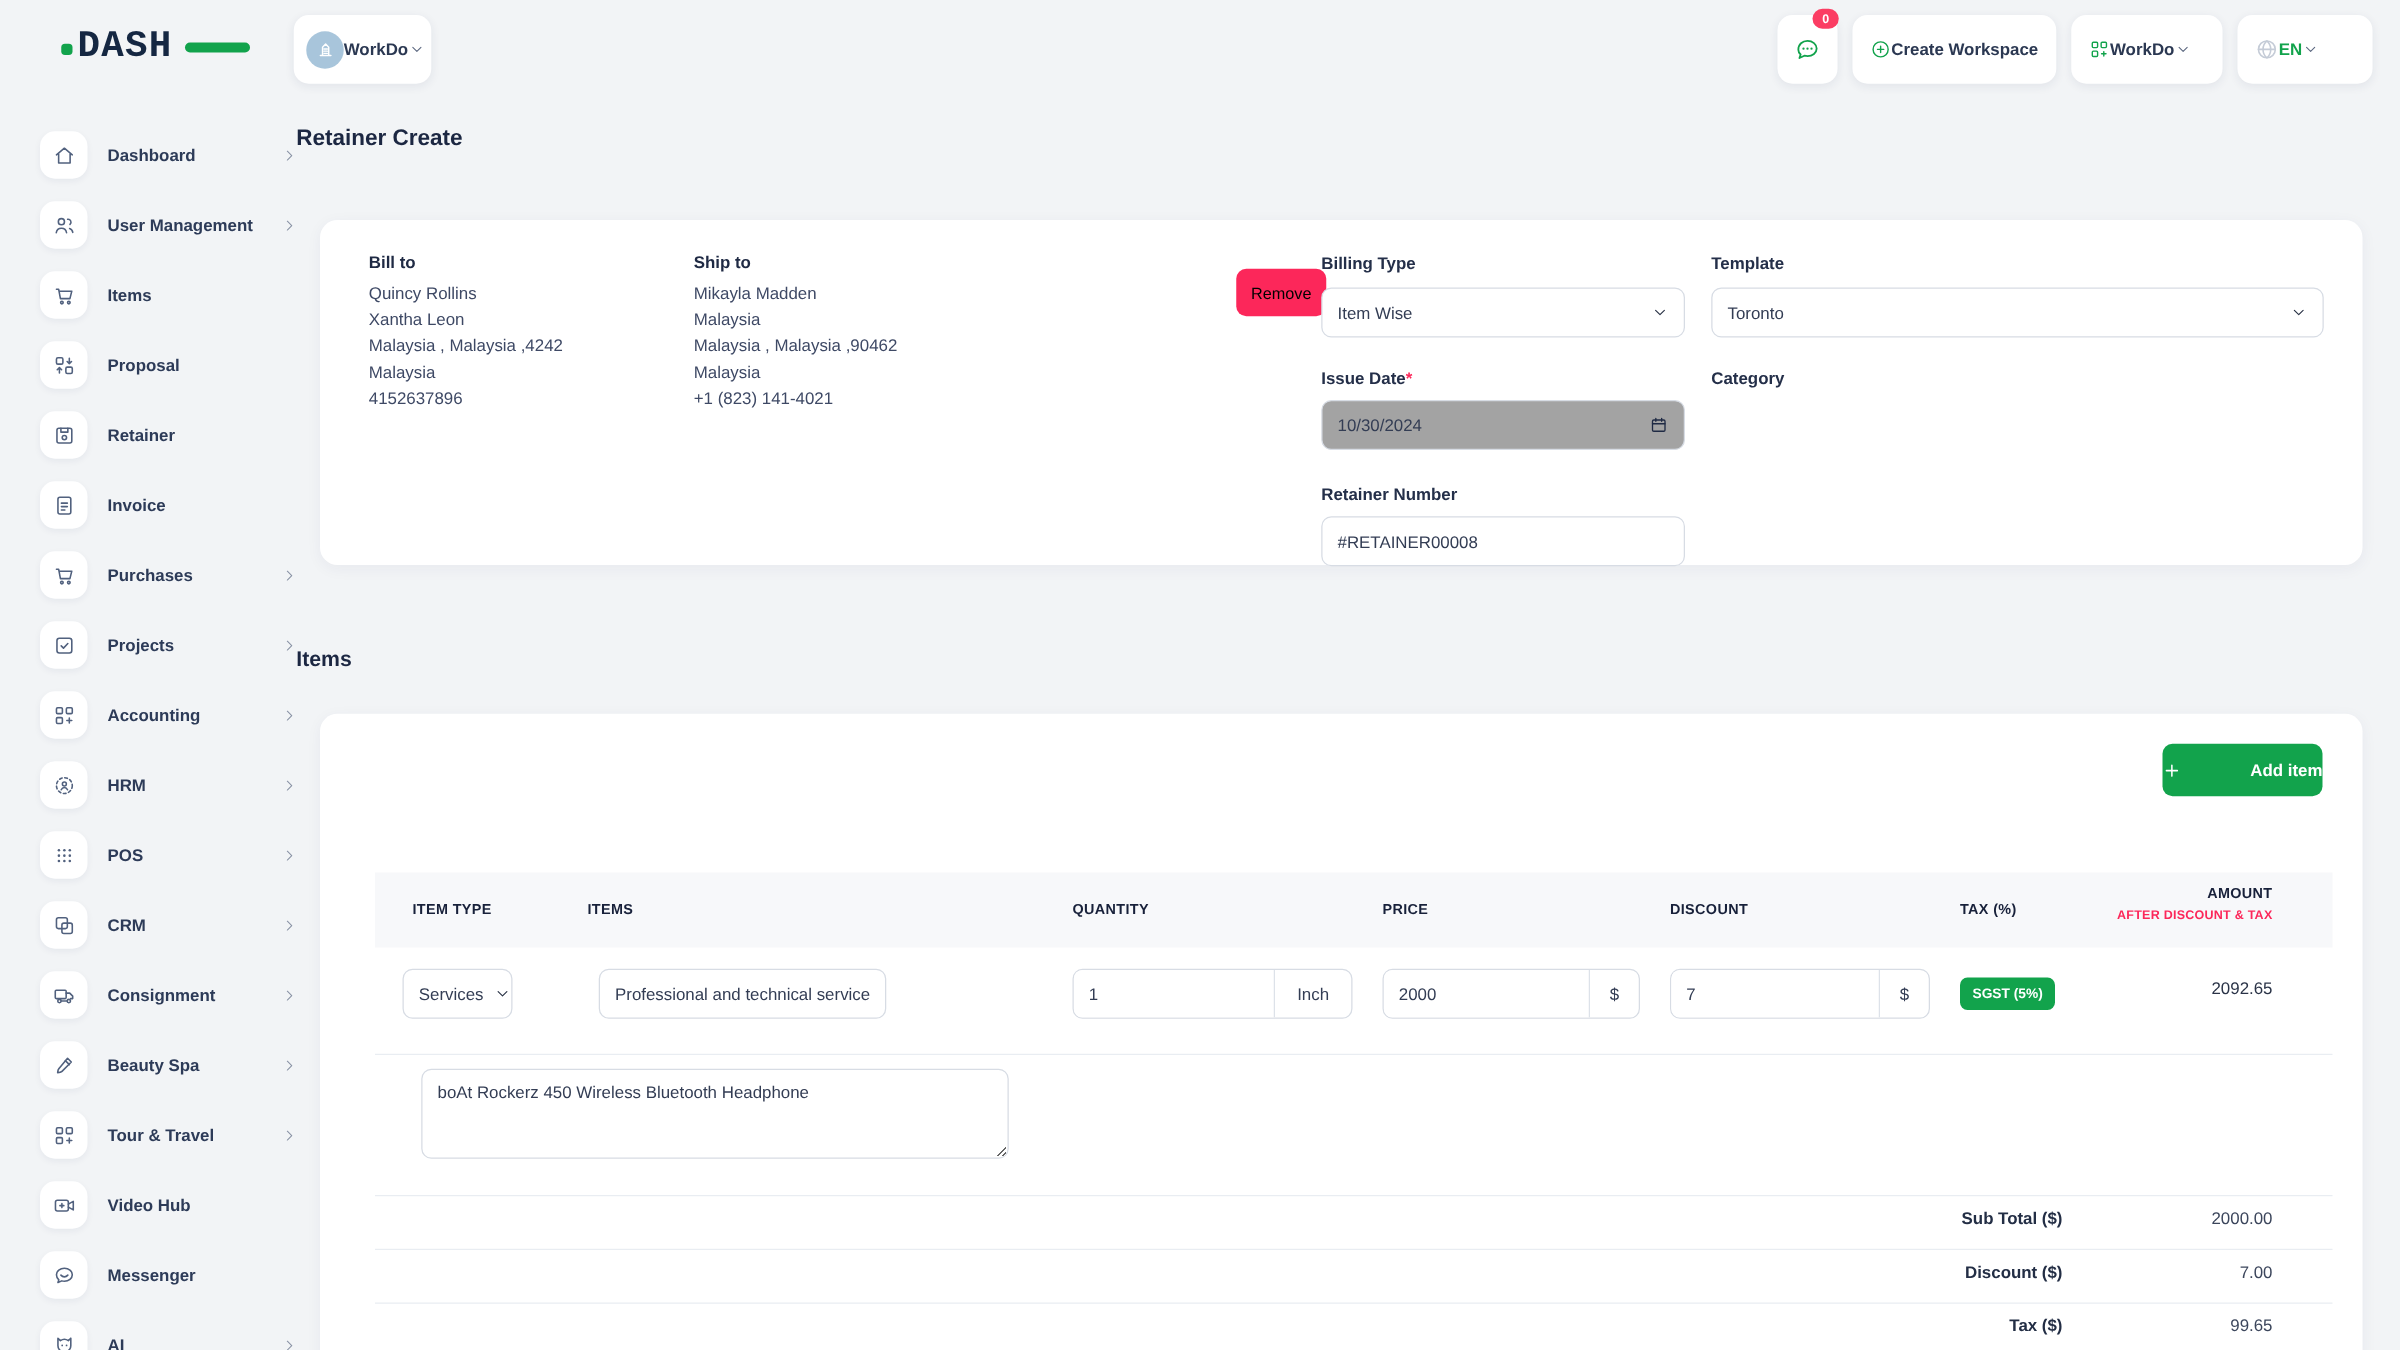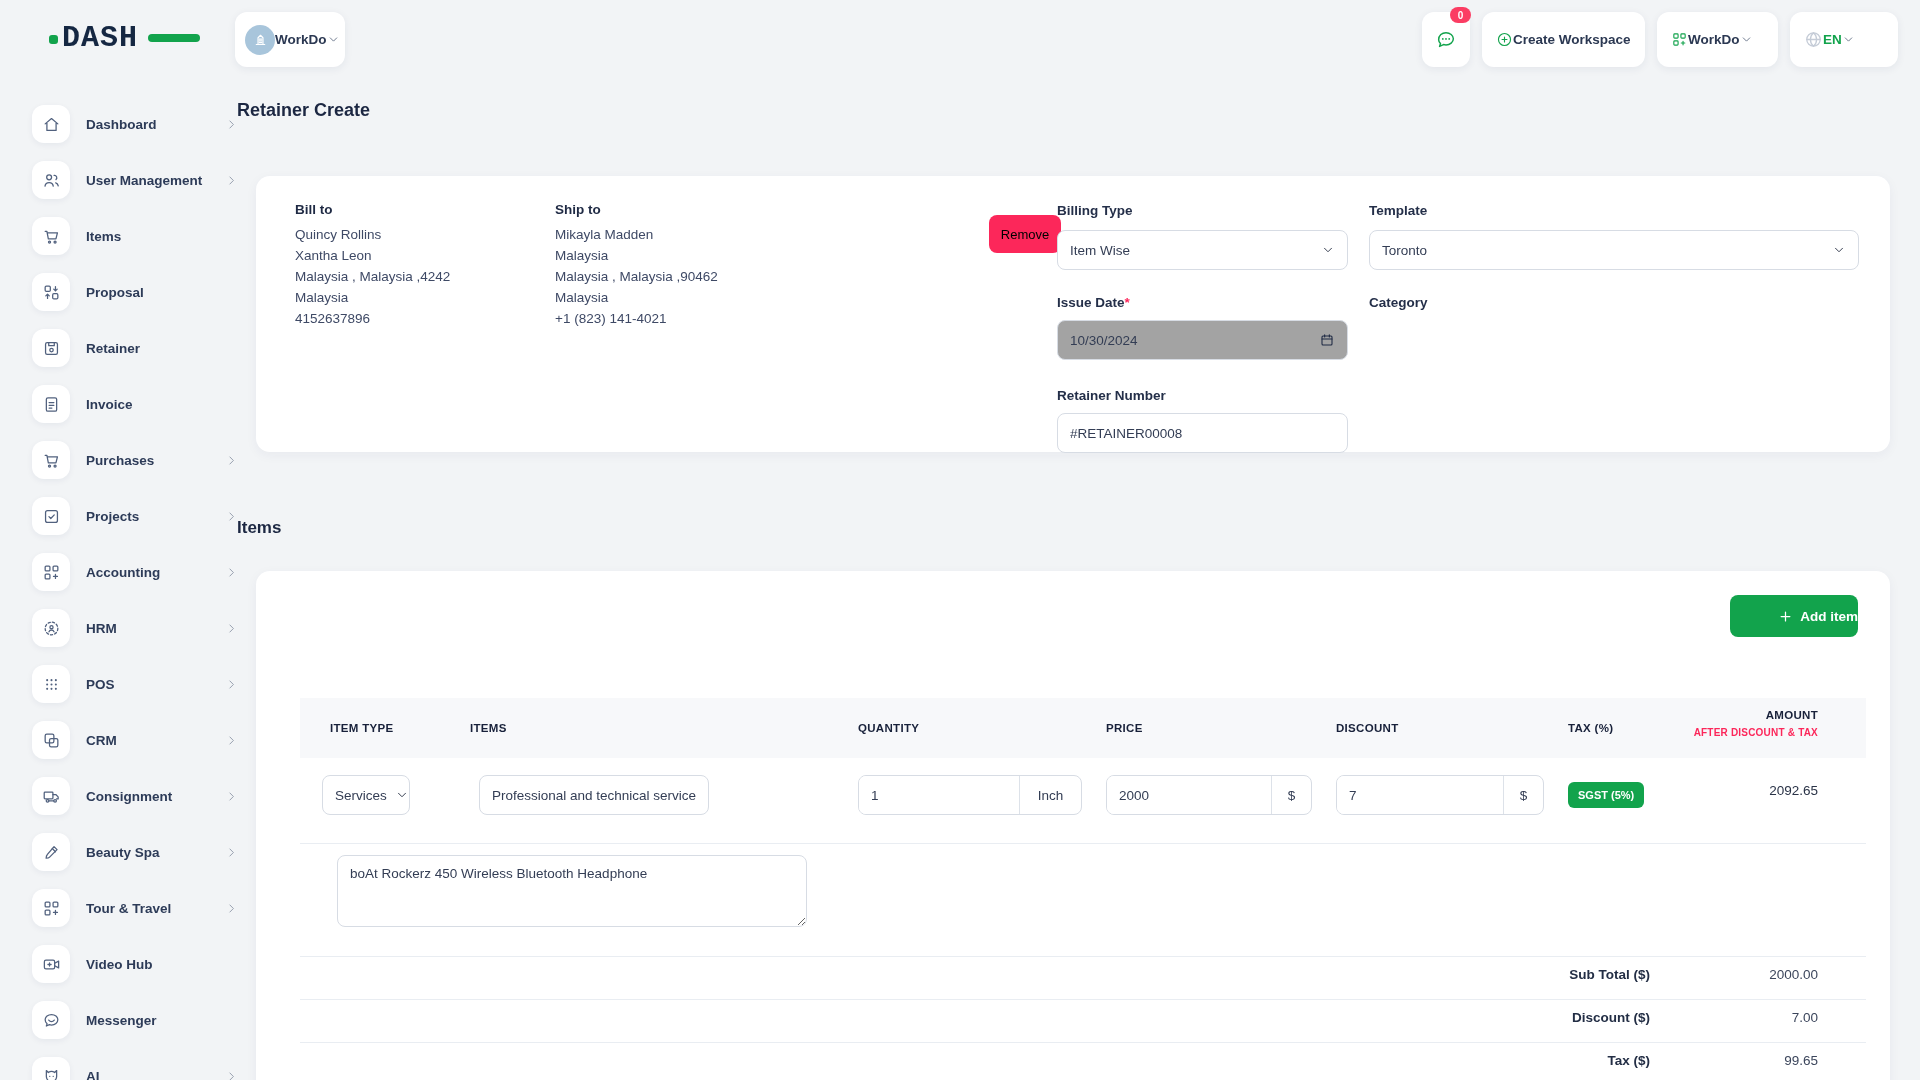--- a/index.html
+++ b/index.html
@@ -60,21 +60,21 @@
   .inp { position:absolute; height:40px; background:#fff; border:1px solid #d7dce4; border-radius:8px;
          padding:0 12px; font-size:13.5px; color:#333d54; font-family:inherit; outline:none; }
   .datebox { position:absolute; height:40px; background:#a3a3a3; border:1px solid #d7dce4; border-radius:8px;
              display:flex; align-items:center; justify-content:space-between; padding:0 12px; font-size:13.5px; color:#333d54; cursor:text; }
   .ical { width:16px; height:16px; color:#1f2a44; }
 
   .items-heading { position:absolute; left:237px; top:518px; font-size:17px; font-weight:700; color:#1c2742; }
 
   .addbtn { position:absolute; left:1474px; top:24px; width:128px; height:42px; background:#12a34c; color:#fff;
             border:none; border-radius:8px; font-size:13.5px; font-weight:600; font-family:inherit;
-            display:flex; align-items:center; justify-content:flex-end; gap:7px; cursor:pointer; }
+            display:flex; align-items:center; justify-content:space-between; gap:7px; cursor:pointer; }
   .addbtn svg { width:15px; height:15px; }
 
   .thead { position:absolute; left:44px; top:127px; width:1566px; height:60px; background:#f7f8fa; }
   .th { position:absolute; top:151px; font-size:11.5px; font-weight:700; letter-spacing:.3px; color:#18213a; white-space:nowrap; }
   .th-amount { position:absolute; top:138px; right:72px; font-size:11.5px; font-weight:700; letter-spacing:.3px; color:#18213a; text-align:right; }
   .th-amount-sub { position:absolute; top:156px; right:72px; font-size:10px; font-weight:700; letter-spacing:.2px; color:#fc275a; text-align:right; }
 
   .grp { position:absolute; top:204px; height:40px; display:flex; border:1px solid #d7dce4; border-radius:8px; background:#fff; overflow:hidden; }
   .grp input { border:none; outline:none; padding:0 12px; font-size:13.5px; color:#333d54; font-family:inherit; min-width:0; flex:1; }
   .sfx { display:flex; align-items:center; justify-content:center; border-left:1px solid #dde2e9; font-size:13.5px; color:#333d54; flex:none; }

